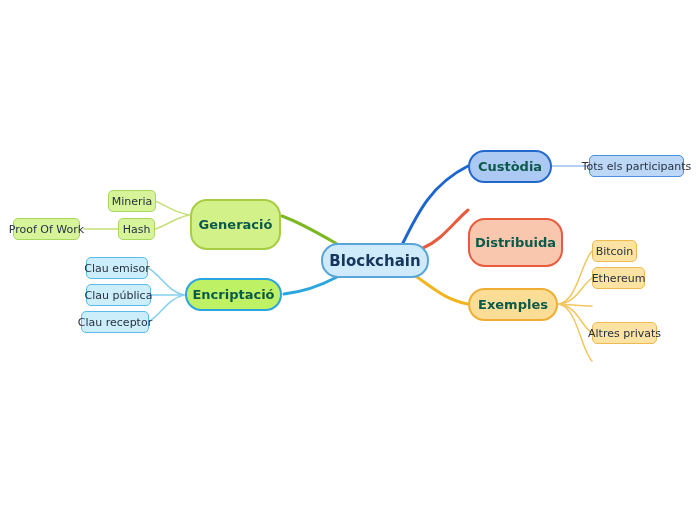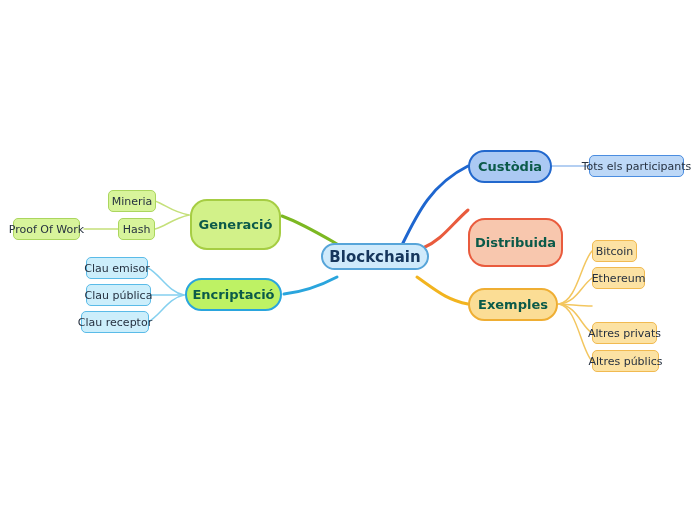--- a/index.html
+++ b/index.html
@@ -84,32 +84,31 @@
 
     <path d="M 189 215 C 172 212 166 205 155 201" stroke="#c5e07a" stroke-width="1.5" fill="none" stroke-linecap="round"></path>
     <path d="M 189 215 C 172 219 166 226 155 229" stroke="#c5e07a" stroke-width="1.5" fill="none" stroke-linecap="round"></path>
     <path d="M 118 229 L 84 229" stroke="#c5e07a" stroke-width="1.5" fill="none" stroke-linecap="round"></path>
 
     <path d="M 184 295 C 168 292 160 274 148 268" stroke="#85d0ef" stroke-width="1.5" fill="none" stroke-linecap="round"></path>
     <path d="M 184 295 C 170 295 158 295 150 295" stroke="#85d0ef" stroke-width="1.5" fill="none" stroke-linecap="round"></path>
     <path d="M 184 295 C 168 298 160 316 148 322" stroke="#85d0ef" stroke-width="1.5" fill="none" stroke-linecap="round"></path>
   </svg>
 
-  <div class="node root-topic" style="left:321px; top:243px; width:108px; height:27px;">Blockchain</div>
+  <div class="node root-topic" style="left:321px; top:243px; width:108px; height:35px;">Blockchain</div>
 
   <div class="node topic t-blue" style="left:468px; top:150px; width:84px; height:33px;">Custòdia</div>
   <div class="node sub c-blue" style="left:589px; top:155px; width:95px; height:22px;">Tots els participants</div>
 
   <div class="node topic t-red" style="left:468px; top:192px; width:95px; height:49px;margin-top:26px;">Distribuida</div>
 
   <div class="node topic t-yellow" style="left:468px; top:288px; width:90px; height:33px;">Exemples</div>
   <div class="node sub c-yellow" style="left:592px; top:240px; width:45px; height:22px;">Bitcoin</div>
   <div class="node sub c-yellow" style="left:592px; top:267px; width:53px; height:22px;">Ethereum</div>
   <div class="node sub c-yellow" style="left:592px; top:322px; width:65px; height:22px;">Altres privats</div>
-  <div class="node sub c-yellow" style="left:592px; top:350px; width:67px; height:22px;">Altres públics</div>
 
   <div class="node topic t-green" style="left:190px; top:199px; width:91px; height:51px;">Generació</div>
   <div class="node sub c-green" style="left:108px; top:190px; width:48px; height:22px;">Mineria</div>
   <div class="node sub c-green" style="left:118px; top:218px; width:37px; height:22px;">Hash</div>
   <div class="node sub c-green" style="left:13px; top:218px; width:67px; height:22px;">Proof Of Work</div>
 
   <div class="node topic t-cyan" style="left:185px; top:278px; width:97px; height:33px;">Encriptació</div>
   <div class="node sub c-cyan" style="left:86px; top:257px; width:62px; height:22px;">Clau emisor</div>
   <div class="node sub c-cyan" style="left:86px; top:284px; width:65px; height:22px;">Clau pública</div>
   <div class="node sub c-cyan" style="left:81px; top:311px; width:68px; height:22px;">Clau receptor</div>

